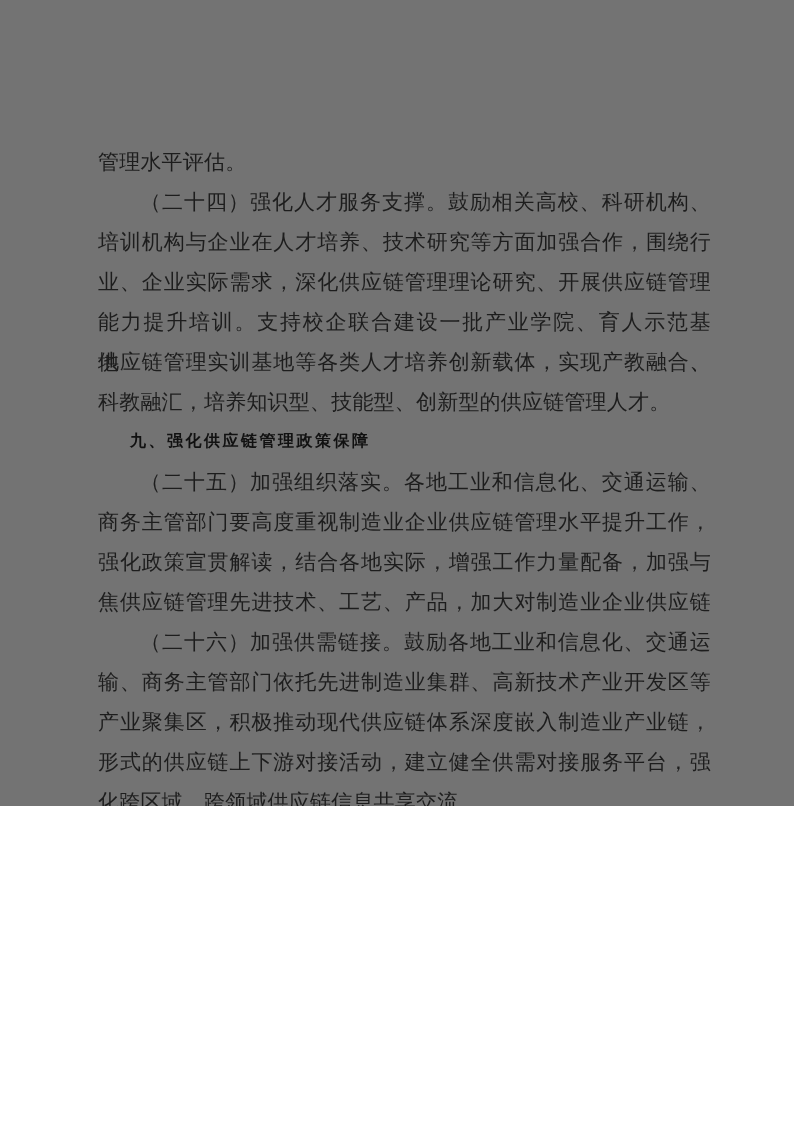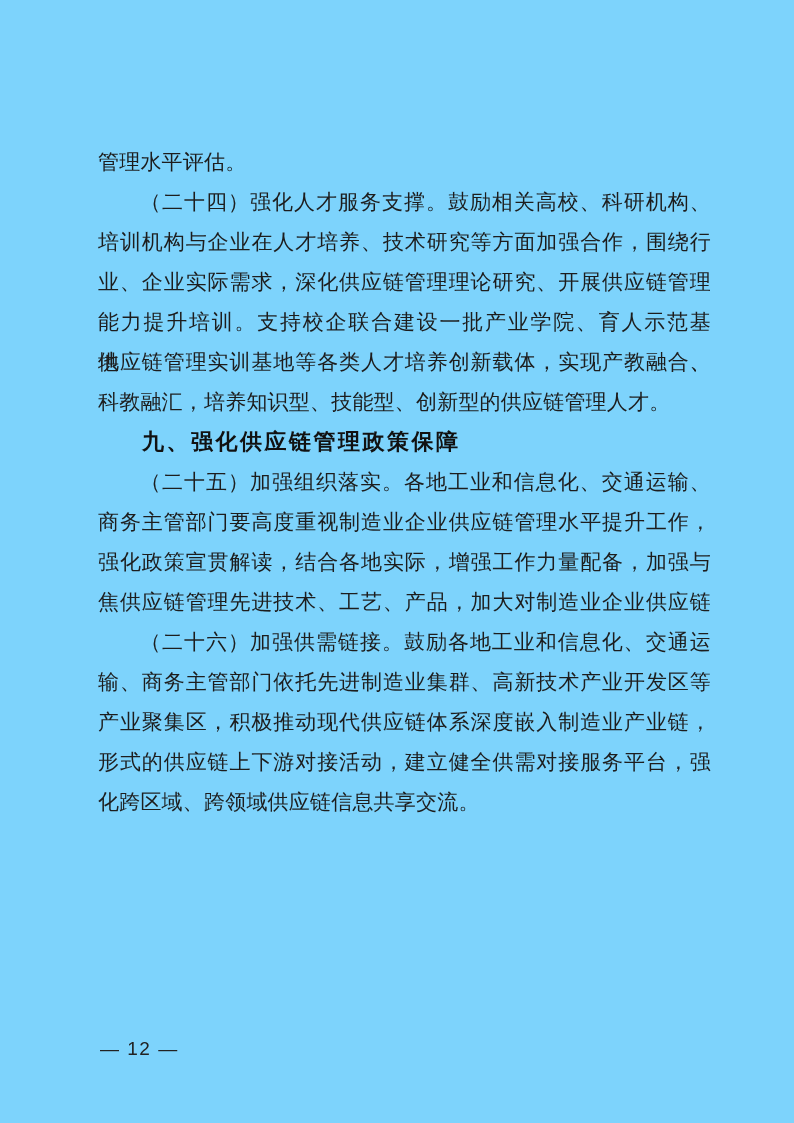--- a/index.html
+++ b/index.html
@@ -1,21 +1,21 @@
 <!DOCTYPE html>
 <html lang="zh"><head>
 <meta charset="utf-8">
 <style>
   html, body { margin: 0; padding: 0; background: #ffffff; }
 
   .page {
     position: relative;
     width: 794px;
-    height: 1123px;
-    background: #7dd3fc;
+    height: 806px;
+    background: #737373;
     overflow: hidden;
     font-family: "Liberation Serif", serif;
     color: #1d1d1d;
   }
 
   .text-block {
     position: absolute;
     left: 98px;
     top: 142px;
     width: 613px;
@@ -28,23 +28,23 @@
     height: 40px;
     text-align: justify;
     text-align-last: justify;
     letter-spacing: 0.2px;
   }
 
   .line.first { text-indent: 2em; }
   .line.last  { text-align-last: left; }
 
   .heading-line {
-    font-family: Liberation Serif, serif;
+    font-family: Liberation Mono, monospace;
     font-weight: 700;
-    font-size: 22px;
+    font-size: 16px;
     letter-spacing: 2.5px;
     text-align-last: left;
     text-indent: 2em;
     color: #111111;
   }
 
   .footer {
     position: absolute;
     left: 100px;
     top: 1038px;

